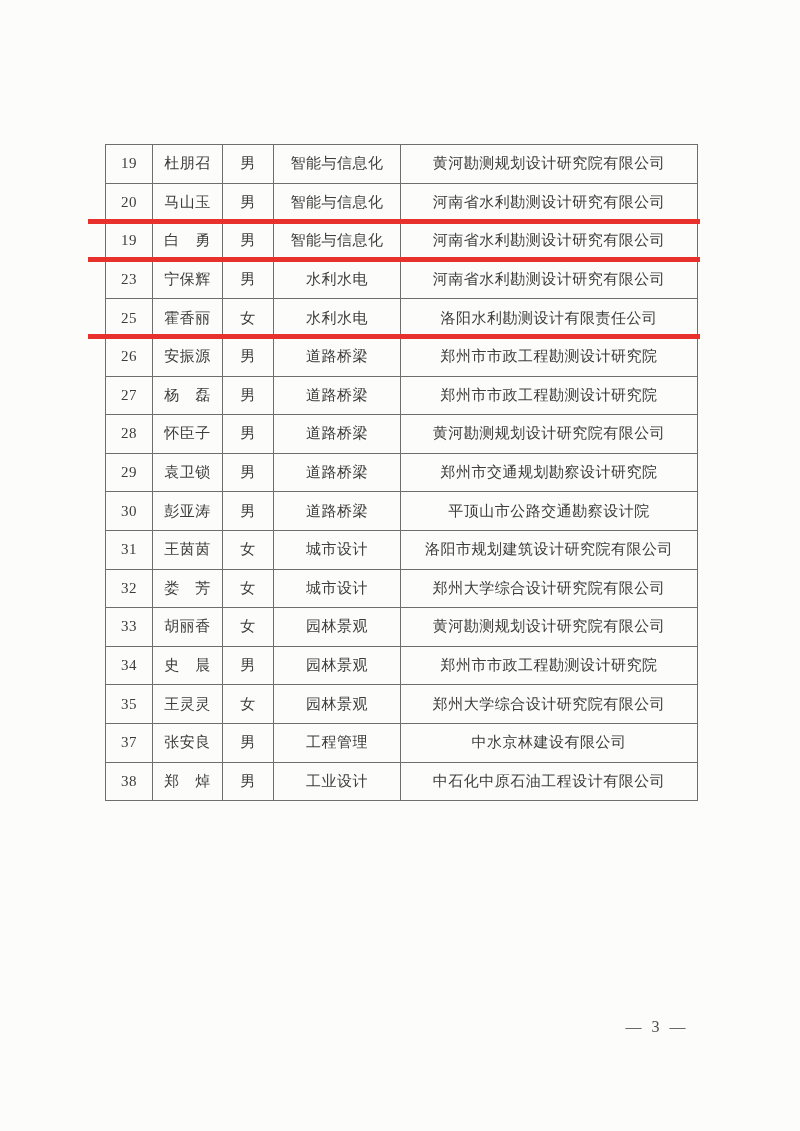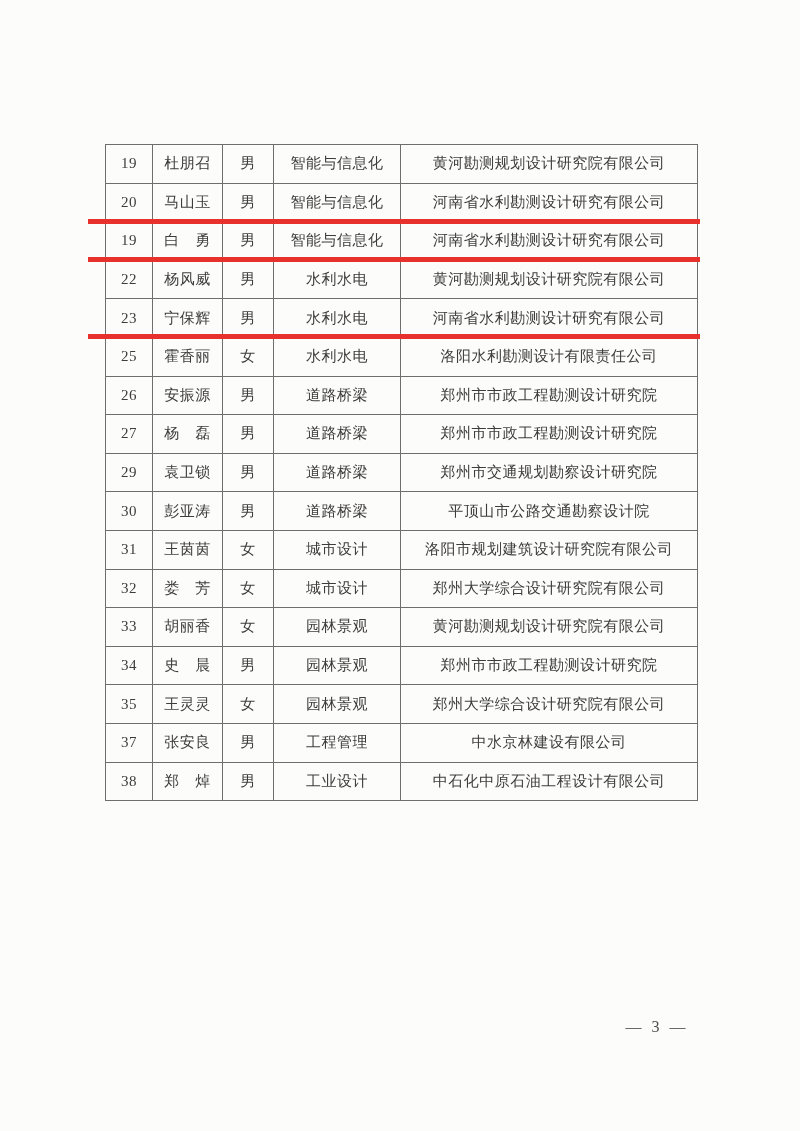--- a/index.html
+++ b/index.html
@@ -94,27 +94,20 @@
             <td class="cell-company">河南省水利勘测设计研究有限公司</td>
           </tr>
           <tr>
             <td class="cell-no">19</td>
             <td class="cell-name">白　勇</td>
             <td class="cell-gender">男</td>
             <td class="cell-field">智能与信息化</td>
             <td class="cell-company">河南省水利勘测设计研究有限公司</td>
           </tr>
           <tr>
-            <td class="cell-no">22</td>
-            <td class="cell-name">杨风威</td>
-            <td class="cell-gender">男</td>
-            <td class="cell-field">水利水电</td>
-            <td class="cell-company">黄河勘测规划设计研究院有限公司</td>
-          </tr>
-          <tr>
             <td class="cell-no">23</td>
             <td class="cell-name">宁保辉</td>
             <td class="cell-gender">男</td>
             <td class="cell-field">水利水电</td>
             <td class="cell-company">河南省水利勘测设计研究有限公司</td>
           </tr>
           <tr>
             <td class="cell-no">25</td>
             <td class="cell-name">霍香丽</td>
             <td class="cell-gender">女</td>
@@ -127,20 +120,27 @@
             <td class="cell-gender">男</td>
             <td class="cell-field">道路桥梁</td>
             <td class="cell-company">郑州市市政工程勘测设计研究院</td>
           </tr>
           <tr>
             <td class="cell-no">27</td>
             <td class="cell-name">杨　磊</td>
             <td class="cell-gender">男</td>
             <td class="cell-field">道路桥梁</td>
             <td class="cell-company">郑州市市政工程勘测设计研究院</td>
+          </tr>
+          <tr>
+            <td class="cell-no">28</td>
+            <td class="cell-name">怀臣子</td>
+            <td class="cell-gender">男</td>
+            <td class="cell-field">道路桥梁</td>
+            <td class="cell-company">黄河勘测规划设计研究院有限公司</td>
           </tr>
           <tr>
             <td class="cell-no">29</td>
             <td class="cell-name">袁卫锁</td>
             <td class="cell-gender">男</td>
             <td class="cell-field">道路桥梁</td>
             <td class="cell-company">郑州市交通规划勘察设计研究院</td>
           </tr>
           <tr>
             <td class="cell-no">30</td>

